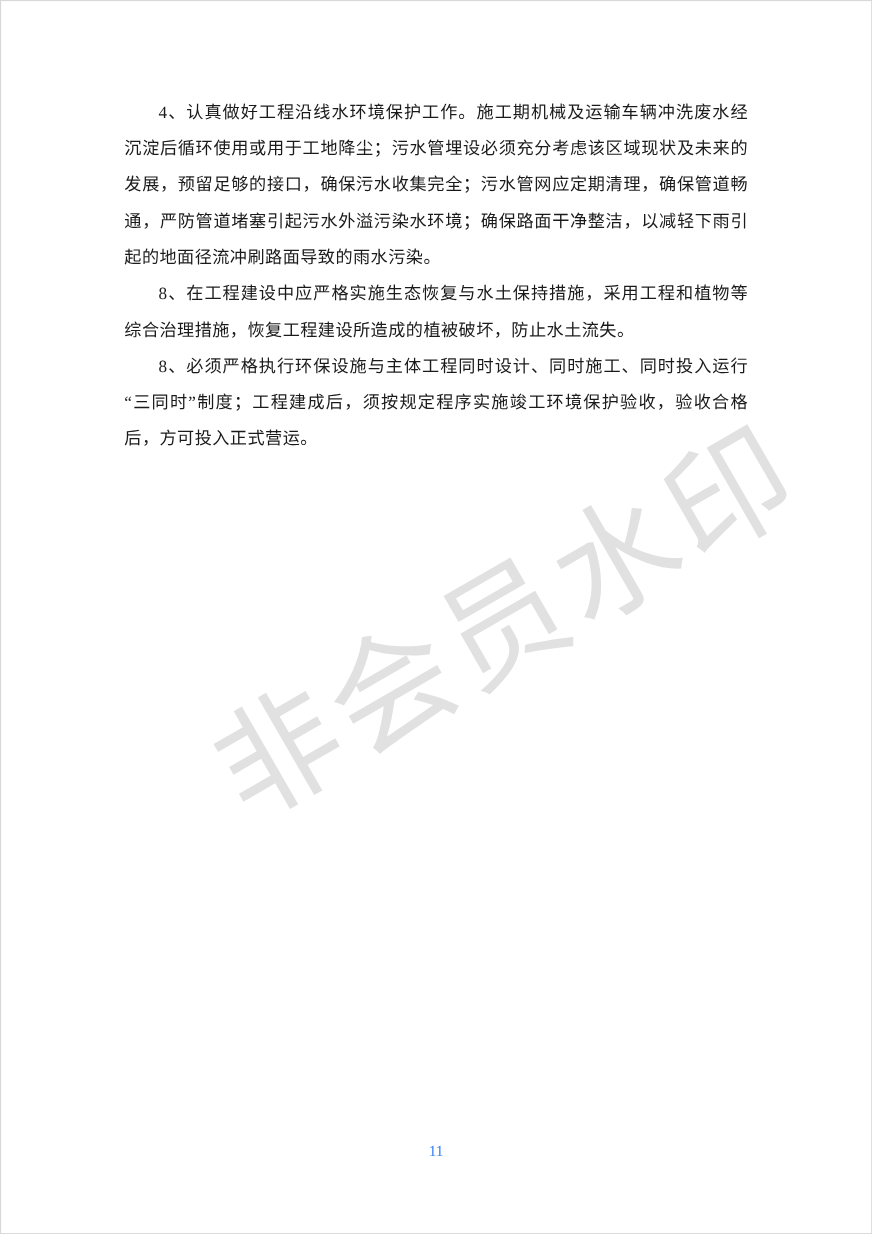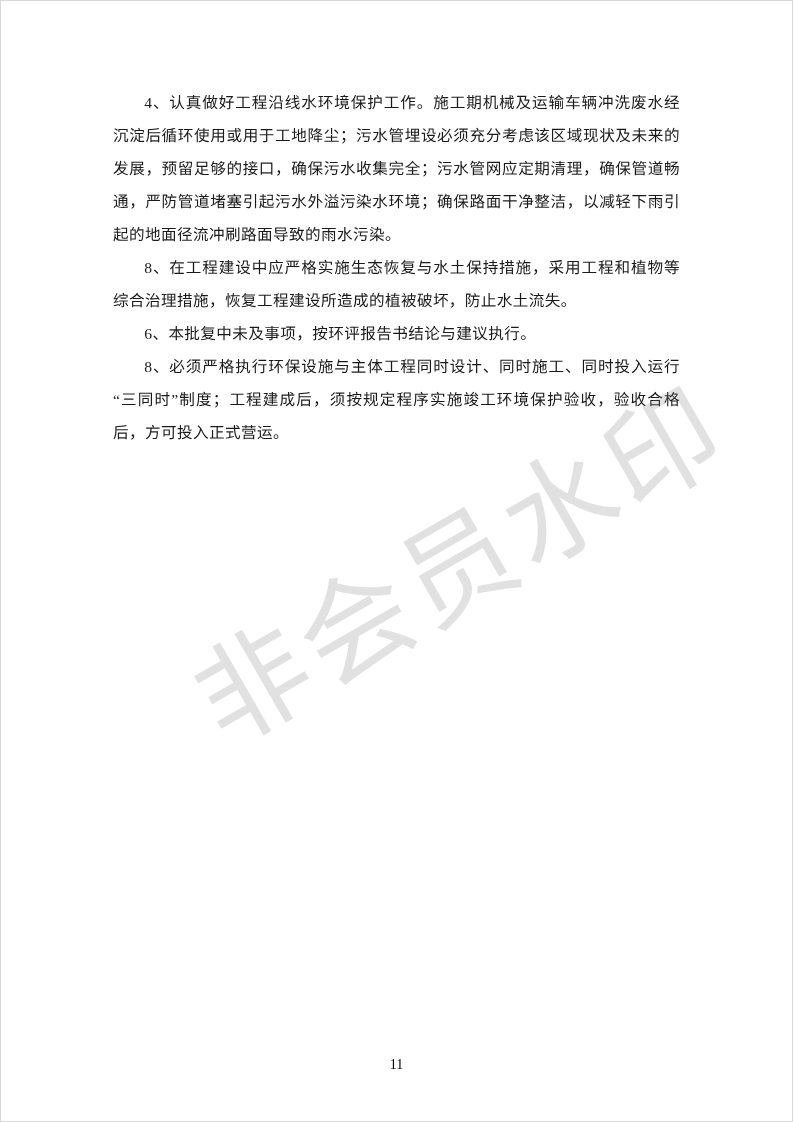--- a/index.html
+++ b/index.html
@@ -71,36 +71,34 @@
     left: 10px;
     top: 235px;
   }
   .page-number {
     position: absolute;
     left: 0;
     right: 0;
     top: 1040px;
     text-align: center;
     font-size: 14px;
-    color: #000000;
+    color: #3b82f6;
     font-family: "Liberation Serif", "DejaVu Serif", serif;
-    margin-top: 17px;
   }
 </style>
 </head>
 <body>
 
 <div class="page">
 
   <div class="page-border"></div>
 
   <div class="content">
     <p class="para">4、认真做好工程沿线水环境保护工作。施工期机械及运输车辆冲洗废水经沉淀后循环使用或用于工地降尘；污水管埋设必须充分考虑该区域现状及未来的发展，预留足够的接口，确保污水收集完全；污水管网应定期清理，确保管道畅通，严防管道堵塞引起污水外溢污染水环境；确保路面干净整洁，以减轻下雨引起的地面径流冲刷路面导致的雨水污染。</p>
     <p class="para">8、在工程建设中应严格实施生态恢复与水土保持措施，采用工程和植物等综合治理措施，恢复工程建设所造成的植被破坏，防止水土流失。</p>
-    <p class="para">6、本批复中未及事项，按环评报告书结论与建议执行。</p>
     <p class="para">8、必须严格执行环保设施与主体工程同时设计、同时施工、同时投入运行“三同时”制度；工程建成后，须按规定程序实施竣工环境保护验收，验收合格后，方可投入正式营运。</p>
   </div>
 
   <div class="watermark">
     <span>非会员水印</span>
   </div>
 
   <div class="page-number">11</div>
 
 </div>

